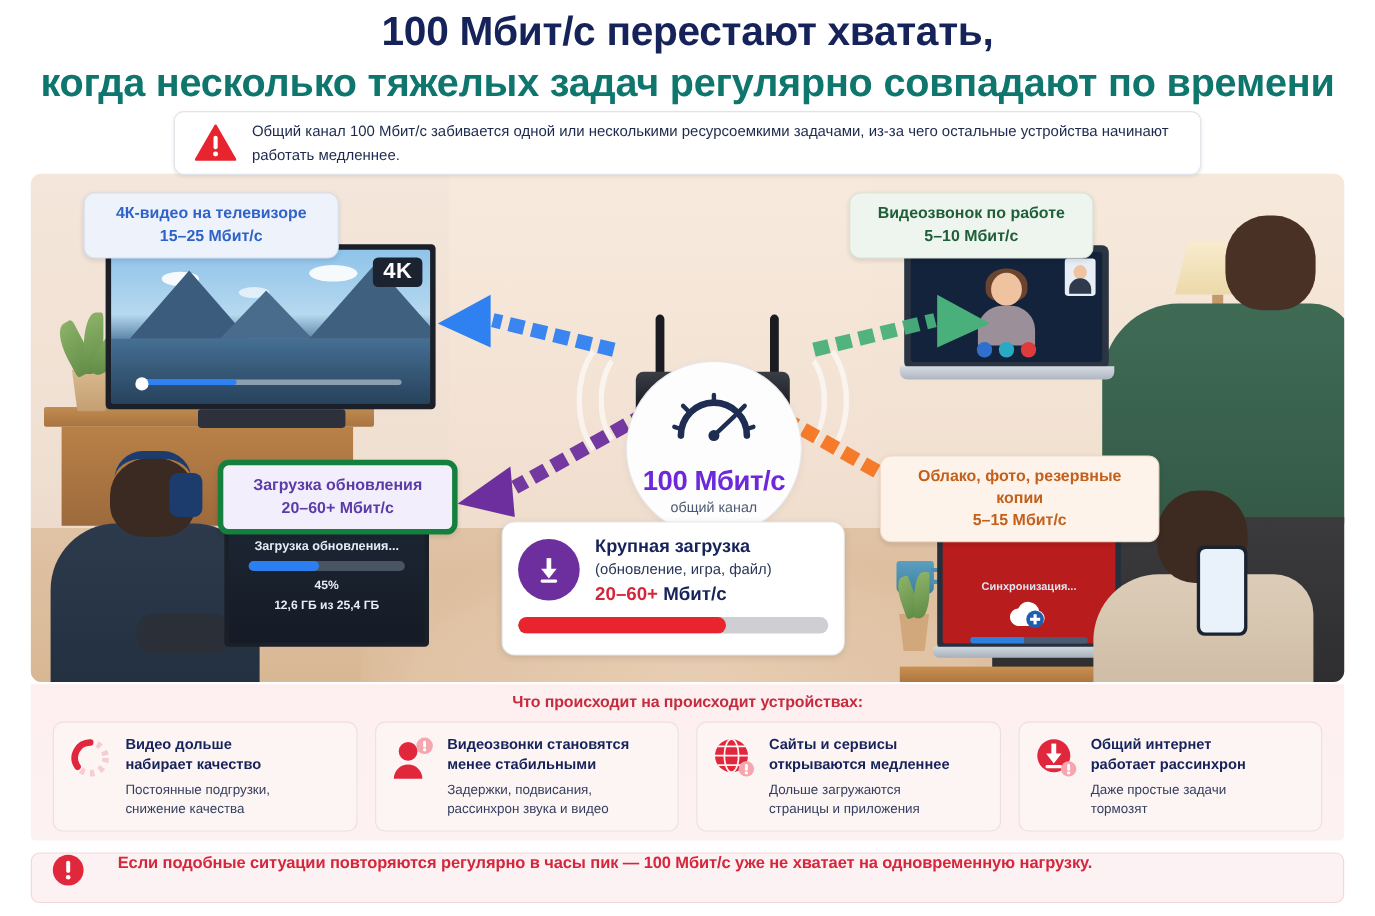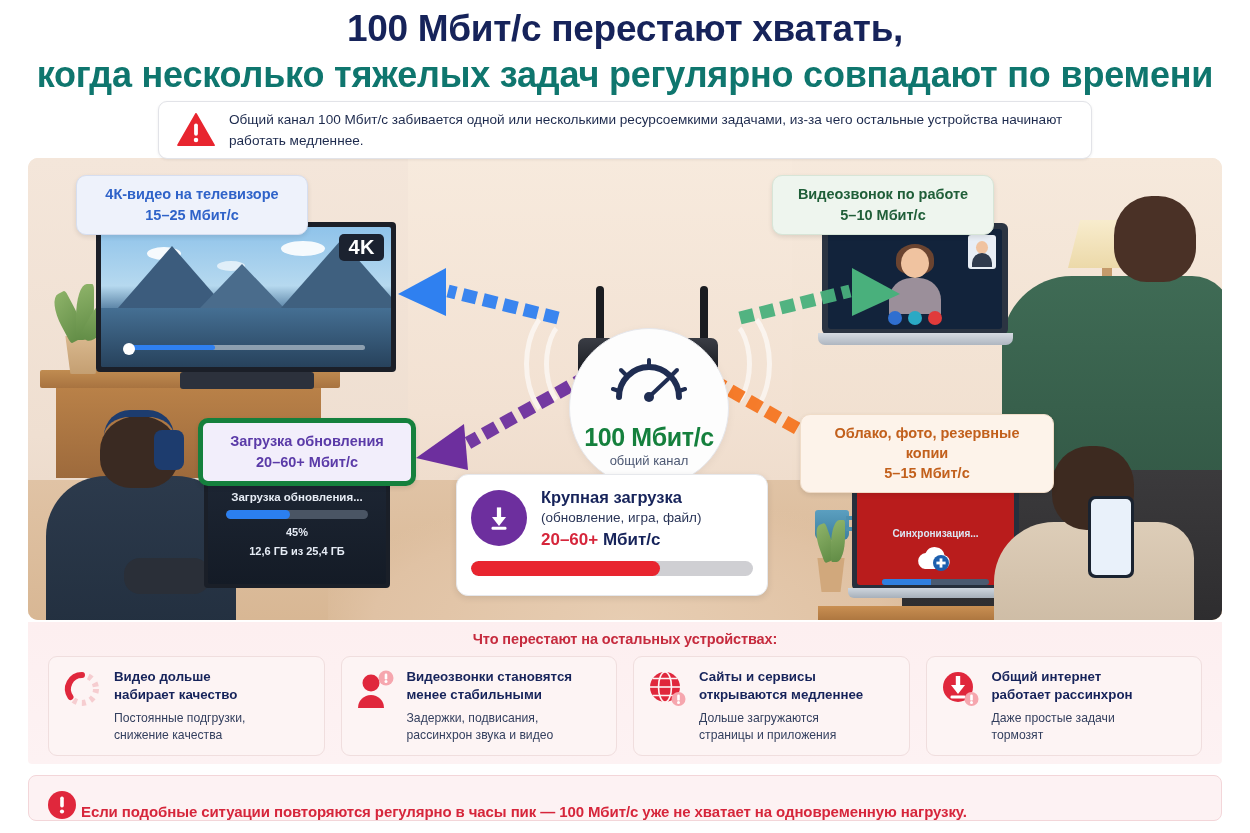--- a/index.html
+++ b/index.html
@@ -193,21 +193,21 @@
     border-bottom-color:transparent; }
 
   
   .speed {
     position:absolute; left:541px; top:170px; width:160px; height:160px;
     background:#fdfdfd; border:1.5px solid #e6e7ec; border-radius:50%;
     display:flex; flex-direction:column; align-items:center; justify-content:center;
     z-index:7; box-shadow: 0 2px 8px rgba(0,0,0,.05);
   }
   .speed .gauge { margin-top:4px; }
-  .speed .sv { font-size:25px; font-weight:700; color:#15803d; margin-top:16px; letter-spacing:-.4px; }
+  .speed .sv { font-size:25px; font-weight:700; color:#6d28d9; margin-top:16px; letter-spacing:-.4px; }
   .speed .sl { font-size:13px; color:#4d5873; margin-top:1px; }
 
   
   .arrows { position:absolute; left:0; top:0; width:1194px; height:462px; z-index:5; pointer-events:none; }
 
   
   .tag { position:absolute; border-radius:10px; z-index:9;
     text-align:center; padding:9px 16px; box-shadow:0 2px 5px rgba(0,0,0,.10); }
   .tag .t1 { font-size:14.5px; font-weight:700; line-height:1.35; }
   .tag .t2 { font-size:14.5px; font-weight:700; line-height:1.4; }
@@ -250,21 +250,21 @@
     padding:11px 12px; display:flex; gap:11px; align-items:flex-start; min-height:98px; }
   .card .ci { width:42px; height:42px; flex:0 0 42px; display:flex;
     align-items:center; justify-content:center; }
   .card .ch { font-size:13.3px; font-weight:700; color:#16235a; line-height:1.32; }
   .card .cs { font-size:12.2px; color:#333f5e; line-height:1.4; margin-top:7px; }
 
   
   .footer {
     position:absolute; left:28px; top:775px; width:1194px; height:46px;
     background:#fdf2f3; border:1px solid #f3d6d9; border-radius:8px;
-    display:flex; align-items:flex-end; gap:4px; padding:0 18px;
+    display:flex; align-items:flex-start; gap:30px; padding:0 18px;
   }
   .footer .fi { width:30px; height:30px; flex:0 0 30px; }
   .footer p { font-size:15px; font-weight:700; color:#d6263b; letter-spacing:-.1px; }
 </style>
 </head>
 <body>
 
 <div id="page">
 
   <div class="hdr">
@@ -488,21 +488,21 @@
           <b>20–60+</b><span> Мбит/с</span>
         </div>
       </div>
     </div>
     <div class="dlbar">
       <div class="dlbarfill" style="width: 67%;"></div>
     </div>
   </div>
 
   <div class="bottom">
-    <div class="bt-title">Что перестают на остальных устройствах:</div>
+    <div class="bt-title">Что происходит на происходит устройствах:</div>
     <div class="cards">
 
       <div class="card">
         <span class="ci">
           <svg viewBox="0 0 42 42" width="42" height="42">
             <circle cx="21" cy="21" r="14" fill="none" stroke="#f6cdd0" stroke-width="6" stroke-dasharray="4 5"></circle>
             <path d="M21 7 A14 14 0 0 0 9.5 29" fill="none" stroke="#e0273c" stroke-width="6" stroke-linecap="round"></path>
           </svg>
         </span>
         <div>

